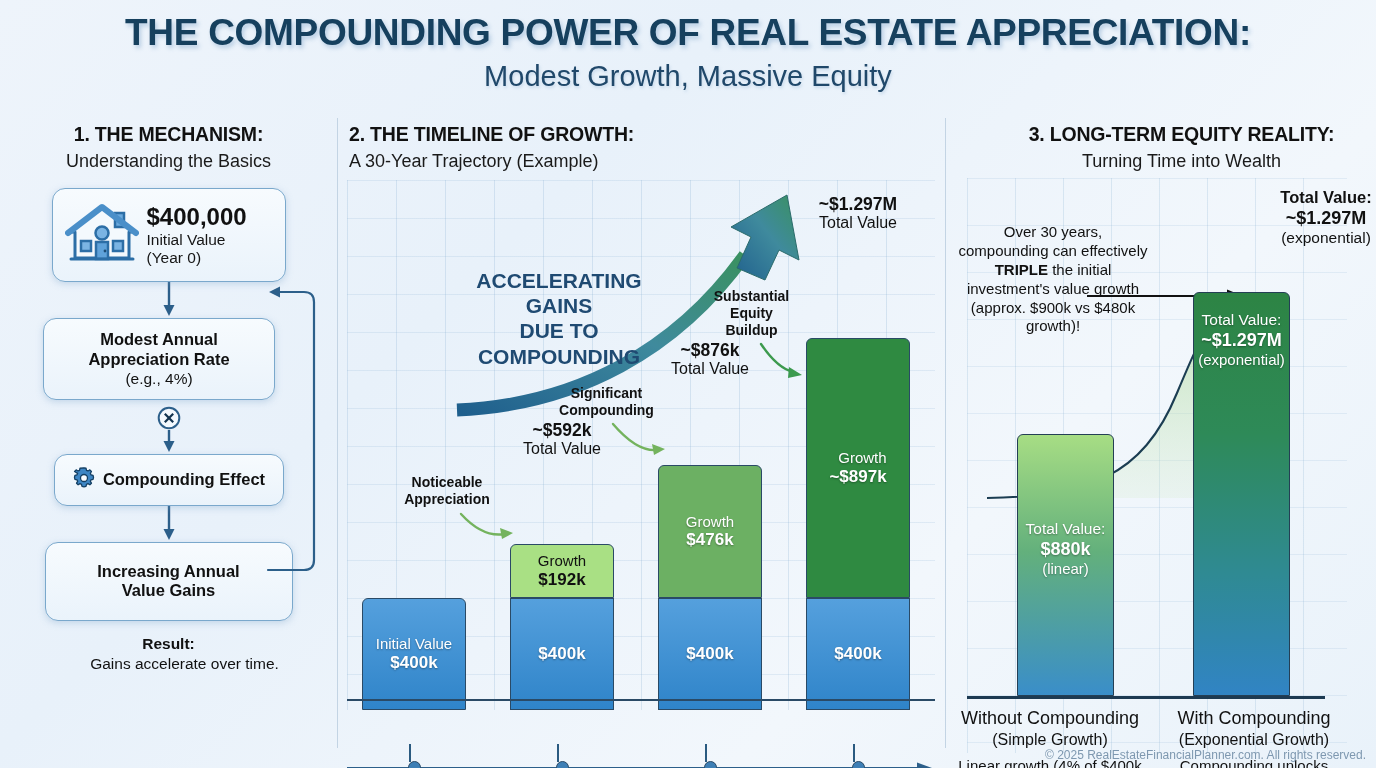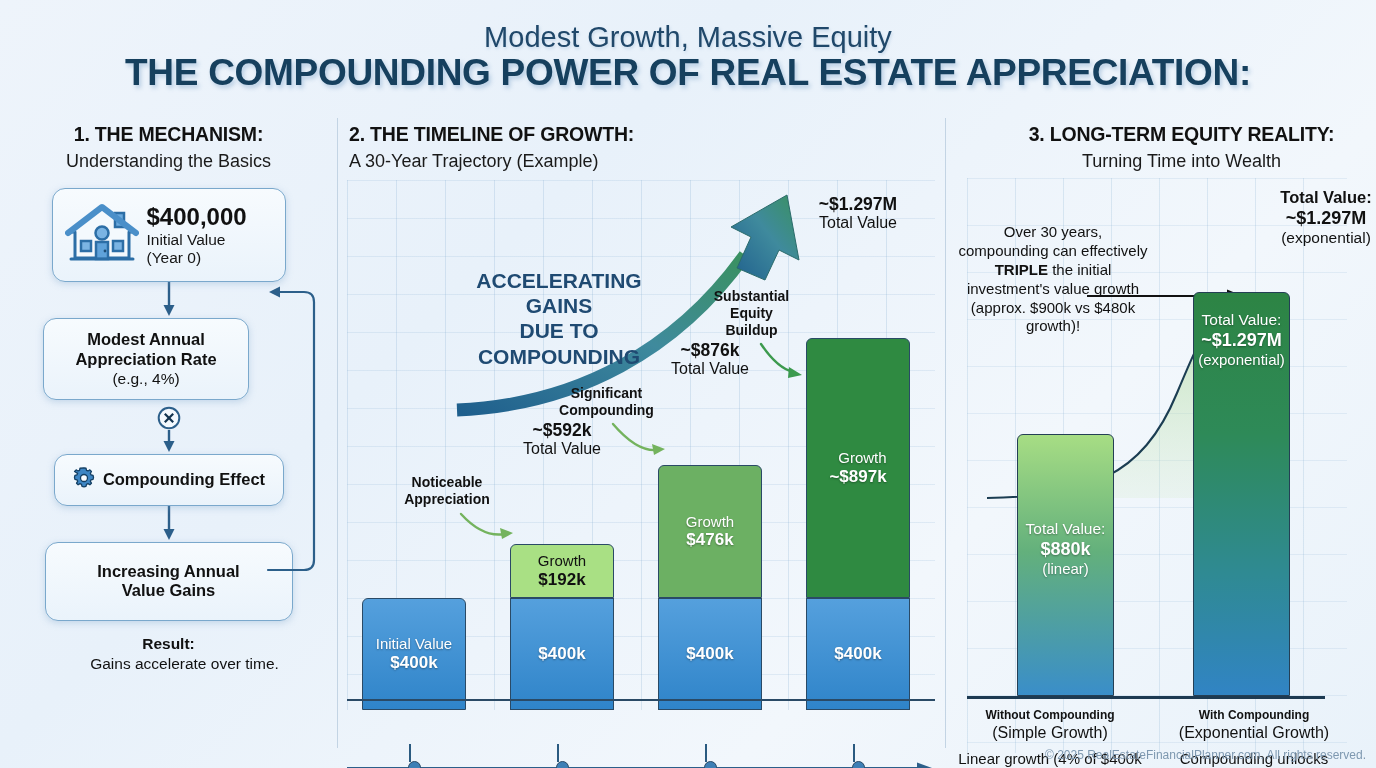--- a/index.html
+++ b/index.html
@@ -121,32 +121,32 @@
   #axis3 { position: absolute; left: 22px; top: 580px; width: 358px; height: 3px; background: #1d3a52; }
 
   #note3 { position: absolute; left: 12px; top: 107px; width: 192px; text-align: center;
            font-size: 15px; line-height: 1.26; color: #111; }
   #cap3 { position: absolute; right: 12px; top: 72px; width: 160px; text-align: center; line-height: 1.2; }
   #cap3 .c1 { font-size: 16.5px; font-weight: bold; }
   #cap3 .c2 { font-size: 18px; font-weight: bold; }
   #cap3 .c3 { font-size: 15.5px; }
 
   .foot3 { position: absolute; top: 592px; text-align: center; line-height: 1.22; }
-  .foot3 .f1 { font-size: 12px; font-weight: bold; color: #111; }
+  .foot3 .f1 { font-size: 18px; font-weight: normal; color: #111; }
   .foot3 .f2 { font-size: 16px; color: #111; }
   .foot3 .f3 { font-size: 15px; color: #111; margin-top: 8px; line-height: 1.22; }
 
   #copyright { position: absolute; right: 10px; bottom: 6px; font-size: 12px; color: #7e98b0; }
 </style>
 </head>
 <body>
 
 <div id="header">
+  <div id="title">THE COMPOUNDING POWER OF REAL ESTATE APPRECIATION:</div>
   <div id="subtitle">Modest Growth, Massive Equity</div>
-  <div id="title">THE COMPOUNDING POWER OF REAL ESTATE APPRECIATION:</div>
 </div>
 
 <div id="cols">
 
   <div class="divider" id="div-left"></div>
   <div class="divider" id="div-right"></div>
 
   <div id="col1">
     <div class="col-head">
       <div class="h1">1. THE MECHANISM:</div>
@@ -174,21 +174,21 @@
           <div class="home-sub">Initial Value</div>
           <div class="home-sub">(Year 0)</div>
         </div>
       </div>
 
       <svg class="arrow-v" width="16" height="36">
         <line x1="8" y1="0" x2="8" y2="25" stroke="#2c5f8a" stroke-width="2.4"></line>
         <polygon points="8,34 2.5,23 13.5,23" fill="#2c5f8a"></polygon>
       </svg>
 
-      <div class="node node-plain" style="width:206px;margin-left:43px;">
+      <div class="node node-plain" style="width:232px;margin-left:43px;">
         <div class="node-title">Modest Annual</div>
         <div class="node-title">Appreciation Rate</div>
         <div class="node-small">(e.g., 4%)</div>
       </div>
 
       <svg class="times-circ" width="24" height="24" style="margin-top:6px;">
         <circle cx="12" cy="12" r="10.3" fill="#f3f9fe" stroke="#2c5f8a" stroke-width="2"></circle>
         <line x1="7.8" y1="7.8" x2="16.2" y2="16.2" stroke="#12334f" stroke-width="2.2"></line>
         <line x1="16.2" y1="7.8" x2="7.8" y2="16.2" stroke="#12334f" stroke-width="2.2"></line>
       </svg>

